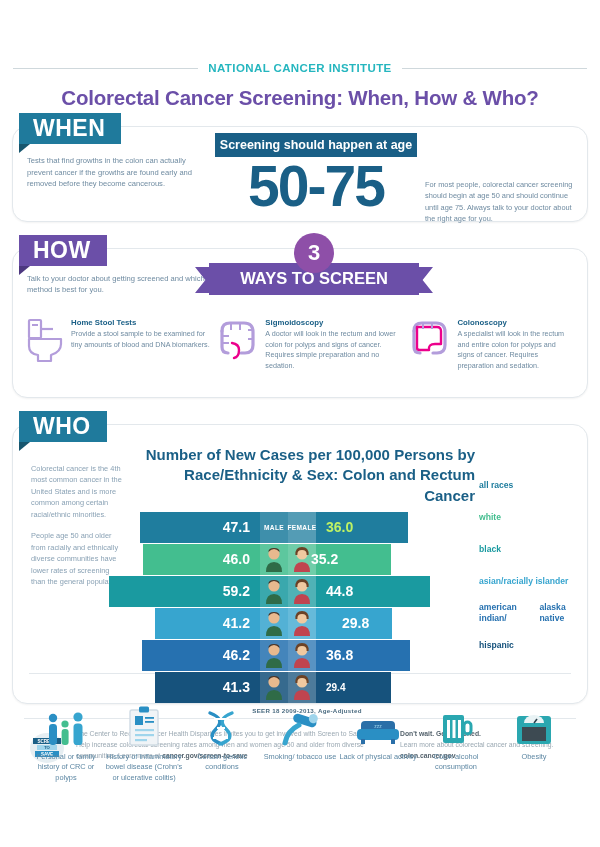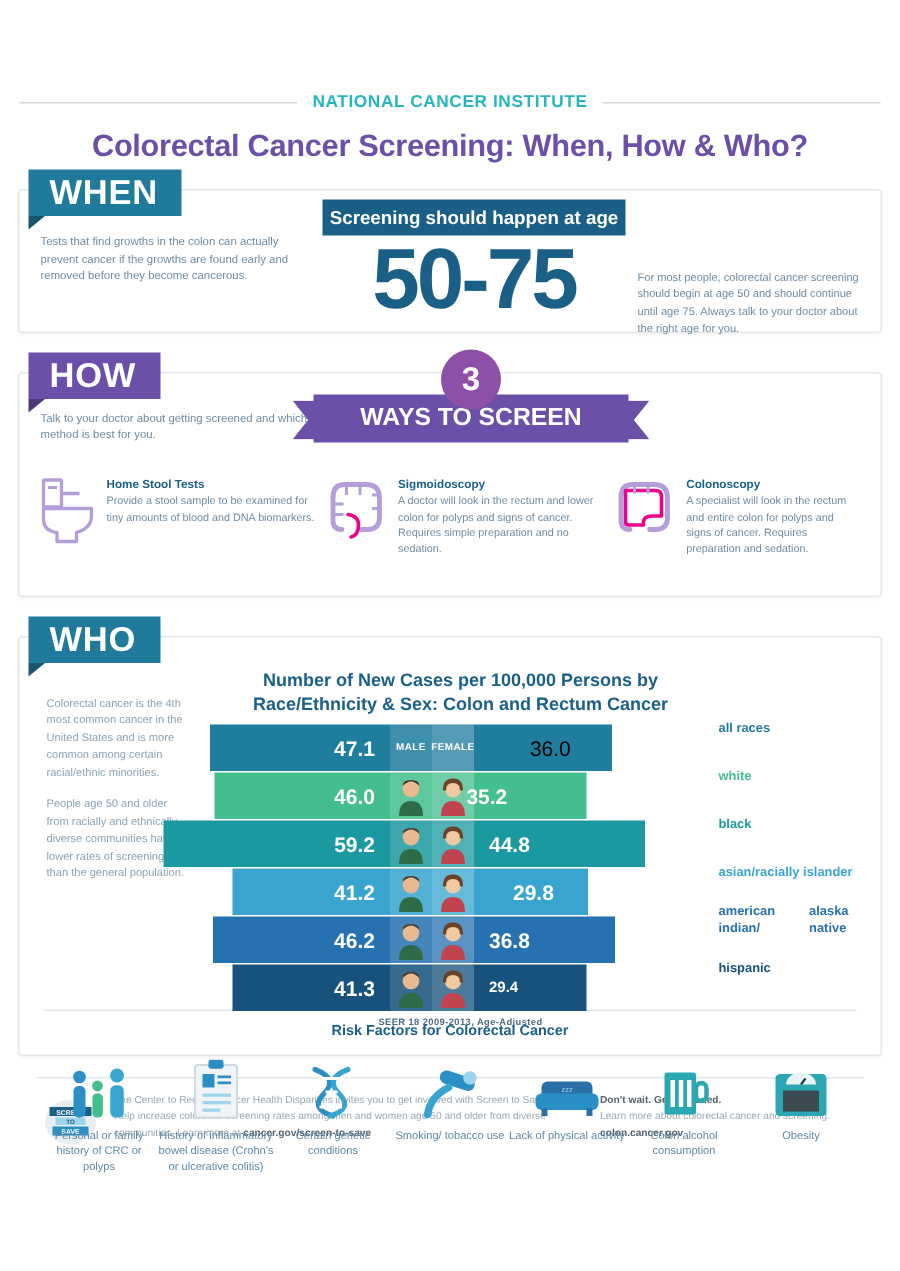--- a/index.html
+++ b/index.html
@@ -16,21 +16,21 @@
   
   .masthead { padding-top: 62px; text-align: center; position: relative; }
   .rule-row { display: flex; align-items: center; justify-content: center; gap: 10px; }
   .rule-line { height: 1px; background: #cfd8dc; flex: 1; max-width: 185px; }
   .nci { color: #25b6bf; font-size: 11.5px; font-weight: bold; letter-spacing: 0.4px; white-space: nowrap; }
   .main-title { margin-top: 12px; font-size: 20.5px; font-weight: bold; color: #6b4fa8; letter-spacing: -0.2px; }
 
   
   .card {
     position: relative; background: #fff;
-    border: 1px solid #e3e8ec; border-radius: 3px;
+    border: 1px solid #e3e8ec; border-radius: 15px;
     box-shadow: 0 1px 2px rgba(0,0,0,0.05);
   }
   .tab {
     position: absolute; top: -14px; left: 6px;
     color: #fff; font-size: 23px; font-weight: bold;
     padding: 3px 16px 4px 14px; letter-spacing: 0.5px; line-height: 1.05;
     z-index: 5;
   }
   .tab .fold {
     position: absolute; left: 0; bottom: -9px;
@@ -85,21 +85,21 @@
   .m-icon { flex: 0 0 auto; }
 
   
   .who-card { margin-top: 26px; height: 280px; padding: 0; }
   .tab-who { background: #1f7a9c; }
   .tab-who .fold { border-color: #17566e transparent transparent transparent; }
   .who-body { display: flex; padding: 20px 0 0 0; height: 240px; }
   .who-left { width: 120px; padding: 18px 8px 0 18px; font-size: 7.4px; line-height: 1.55; color: #8aa2b5; }
   .who-left p + p { margin-top: 10px; }
   .who-chart { flex: 1; padding-right: 4px; }
-  .chart-title { text-align: center; font-size: 12px; font-weight: bold; color: #1a5f86; line-height: 1.35; margin-bottom: 6px; padding-left: 6px; }
+  .chart-title { text-align: right; font-size: 15px; font-weight: bold; color: #1a5f86; line-height: 1.35; margin-bottom: 6px; padding-left: 6px; }
   .chart-area { position: relative; }
   .row { position: relative; height: 31px; margin-bottom: 1px; }
   .bar {
     position: absolute; top: 0; height: 31px;
     display: flex; align-items: center;
   }
   .center-strip {
     position: absolute; top: 0; height: 100%; width: 56px;
     display: flex; z-index: 3;
   }
@@ -241,21 +241,21 @@
         <p>Colorectal cancer is the 4th most common cancer in the United States and is more common among certain racial/ethnic minorities.</p>
         <p>People age 50 and older from racially and ethnically diverse communities have lower rates of screening than the general population.</p>
       </div>
 
       <div class="who-chart">
         <div class="chart-title">Number of New Cases per 100,000 Persons by Race/Ethnicity &amp; Sex: Colon and Rectum Cancer</div>
         <div class="chart-area" id="chart-rows">
             <div class="row">
               <div class="bar" style="left: 6.895px; width: 267.905px; background: rgb(31, 125, 158);">
                 <div style="position: absolute; left: 0px; width: 120.105px; text-align: right; padding-right: 10px; color: rgb(255, 255, 255); font-size: 14px; font-weight: bold;">47.1</div>
-                <div style="position: absolute; right: 0px; width: 91.8px; text-align: center; padding-left: 10px; color: #000000; font-size: 14px; font-weight: normal;">36.0</div>
+                <div style="position: absolute; right: 0px; width: 91.8px; text-align: left; padding-left: 10px; color: #bef264; font-size: 14px; font-weight: bold;">36.0</div>
                 <div class="center-strip" style="left: 120.105px;">
                   <div class="strip-half m">
                     <span class="sexlabel">MALE</span>
                   </div>
                   <div class="strip-half f">
                     <span class="sexlabel">FEMALE</span>
                   </div>
                 </div>
               </div>
             </div>

